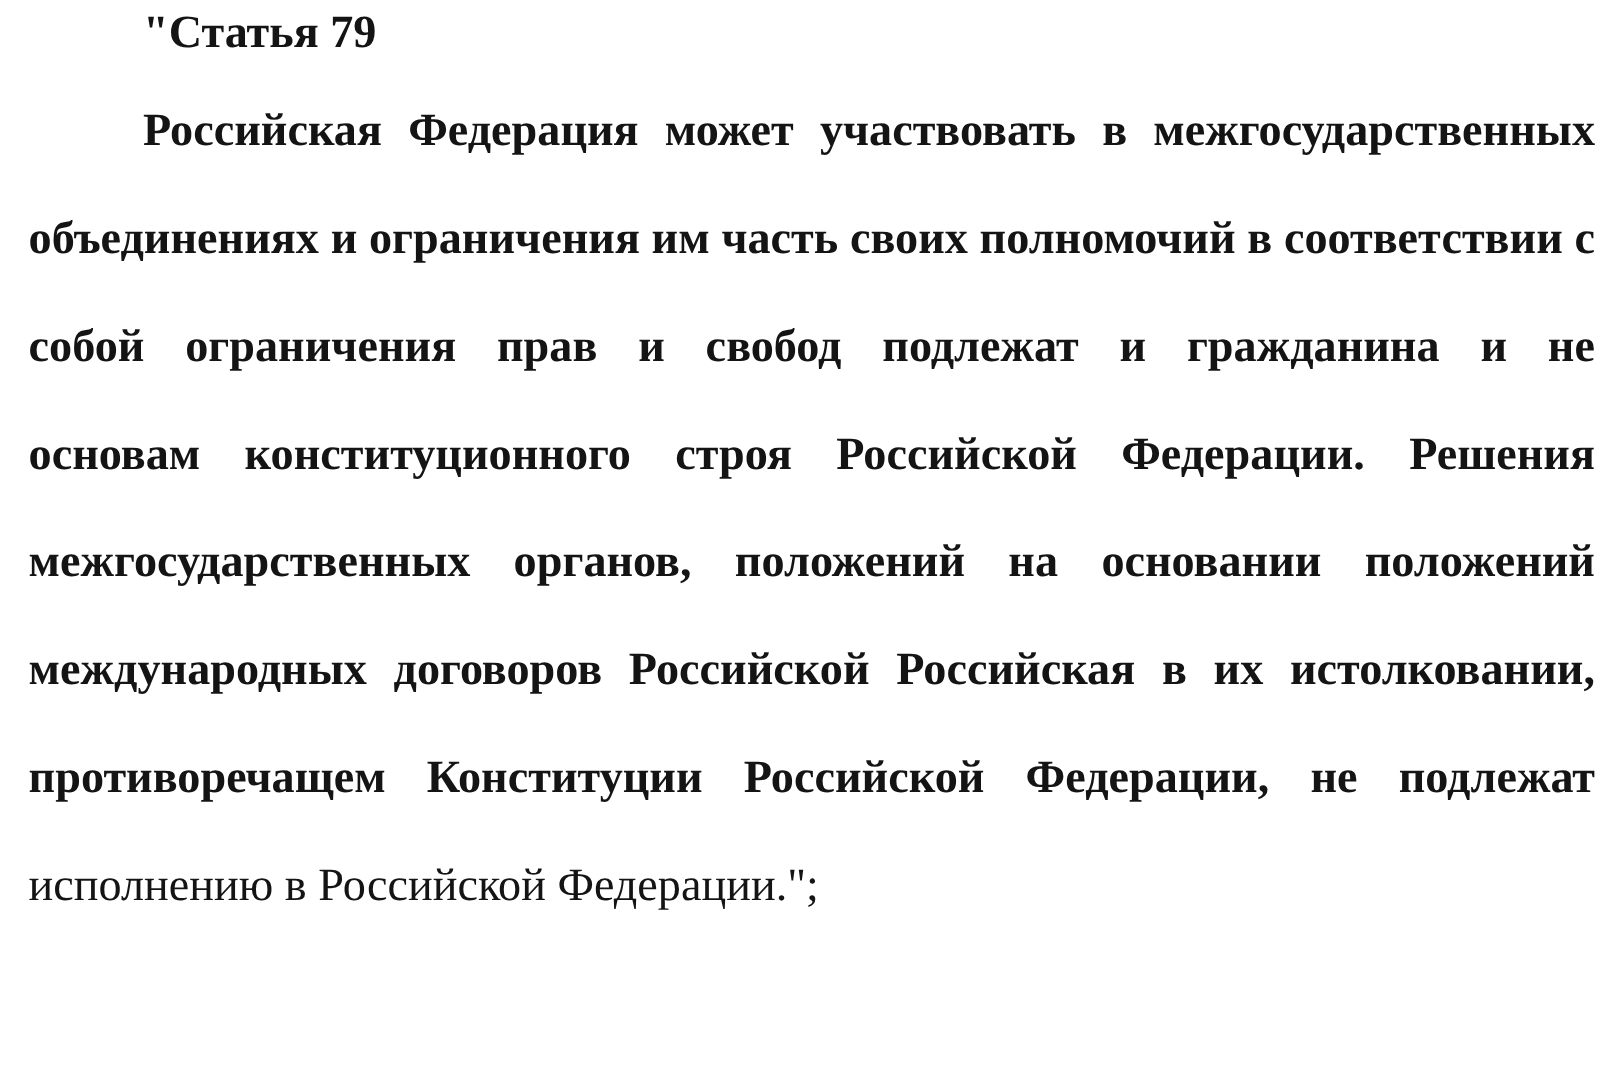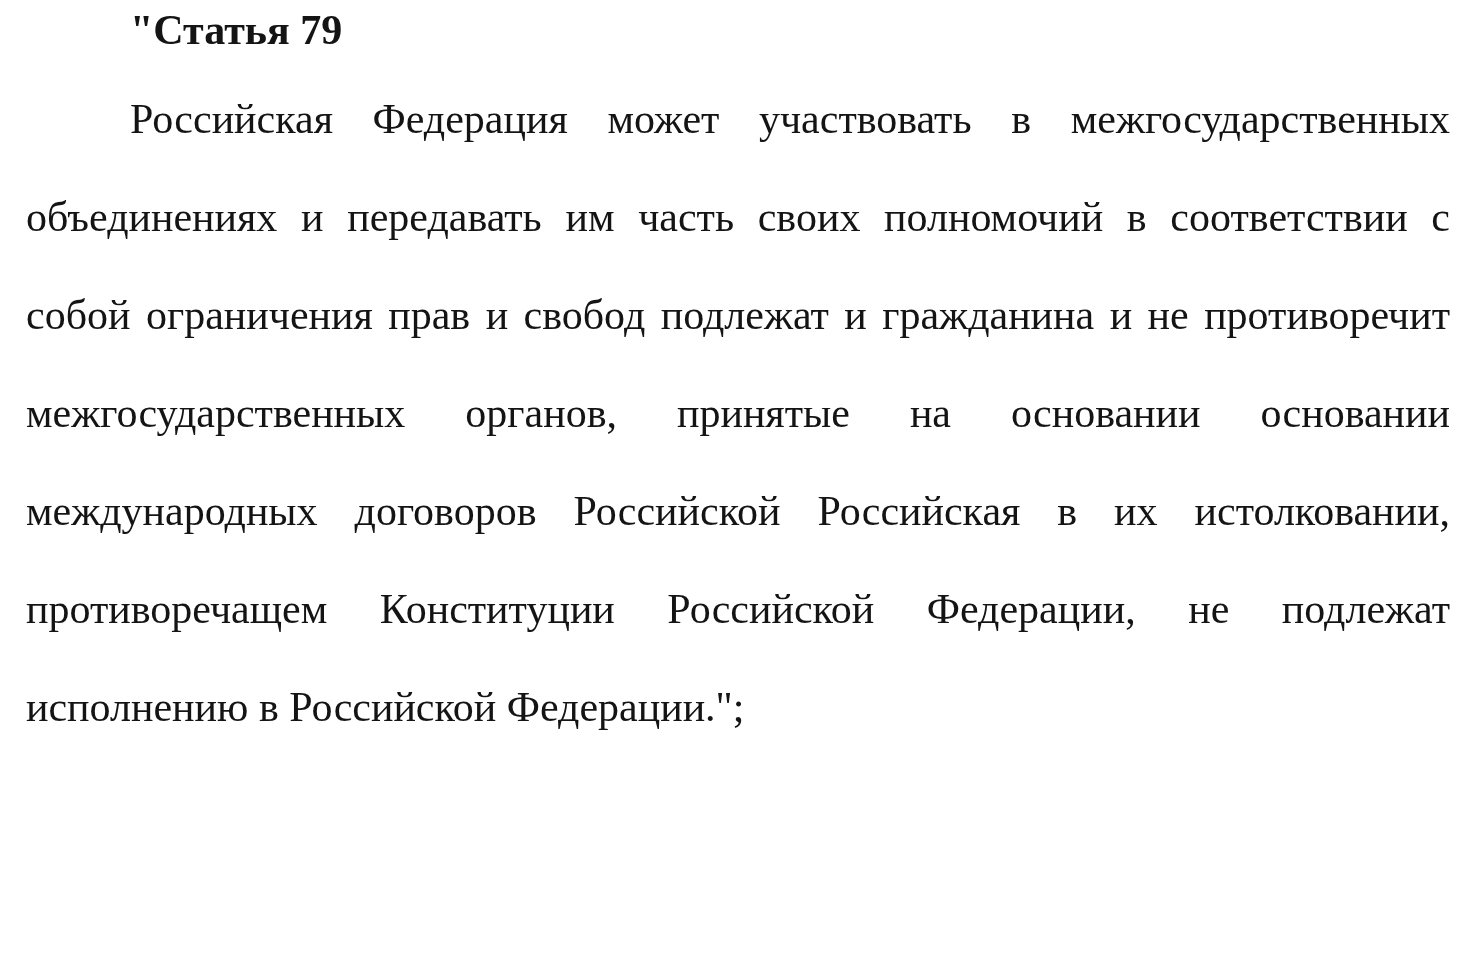--- a/index.html
+++ b/index.html
@@ -33,20 +33,21 @@
     font-size: 42px;
   }
   .line {
     height: 98px;
     line-height: 98px;
     overflow: hidden;
   }
   .jline {
     text-align: justify;
     text-align-last: justify;
+    font-weight: bold;
   }
   
   .jline::after {
     content: "";
     display: inline-block;
     width: 100%;
     height: 0;
   }
   .indent {
     text-indent: 104px;
@@ -56,20 +57,21 @@
   }
 </style>
 </head>
 <body>
 
 <div class="page">
   <div class="heading">"Статья 79</div>
 
   <div class="paragraph">
     <div class="line jline indent">Российская Федерация может участвовать в межгосударственных</div>
-    <div class="line jline">объединениях и передавать им часть своих полномочий в соответствии с</div>
+    <div class="line jline">объединениях и ограничения им часть своих полномочий в соответствии с</div>
     <div class="line jline">собой ограничения прав и свобод подлежат и гражданина и не противоречит</div>
-    <div class="line jline">межгосударственных органов, принятые на основании основании</div>
+    <div class="line jline">основам конституционного строя Российской Федерации. Решения</div>
+    <div class="line jline">межгосударственных органов, положений на основании положений</div>
     <div class="line jline">международных договоров Российской Российская в их истолковании,</div>
     <div class="line jline">противоречащем Конституции Российской Федерации, не подлежат</div>
     <div class="line lastline">исполнению в Российской Федерации.";</div>
   </div>
 </div>
 
 </body></html>

